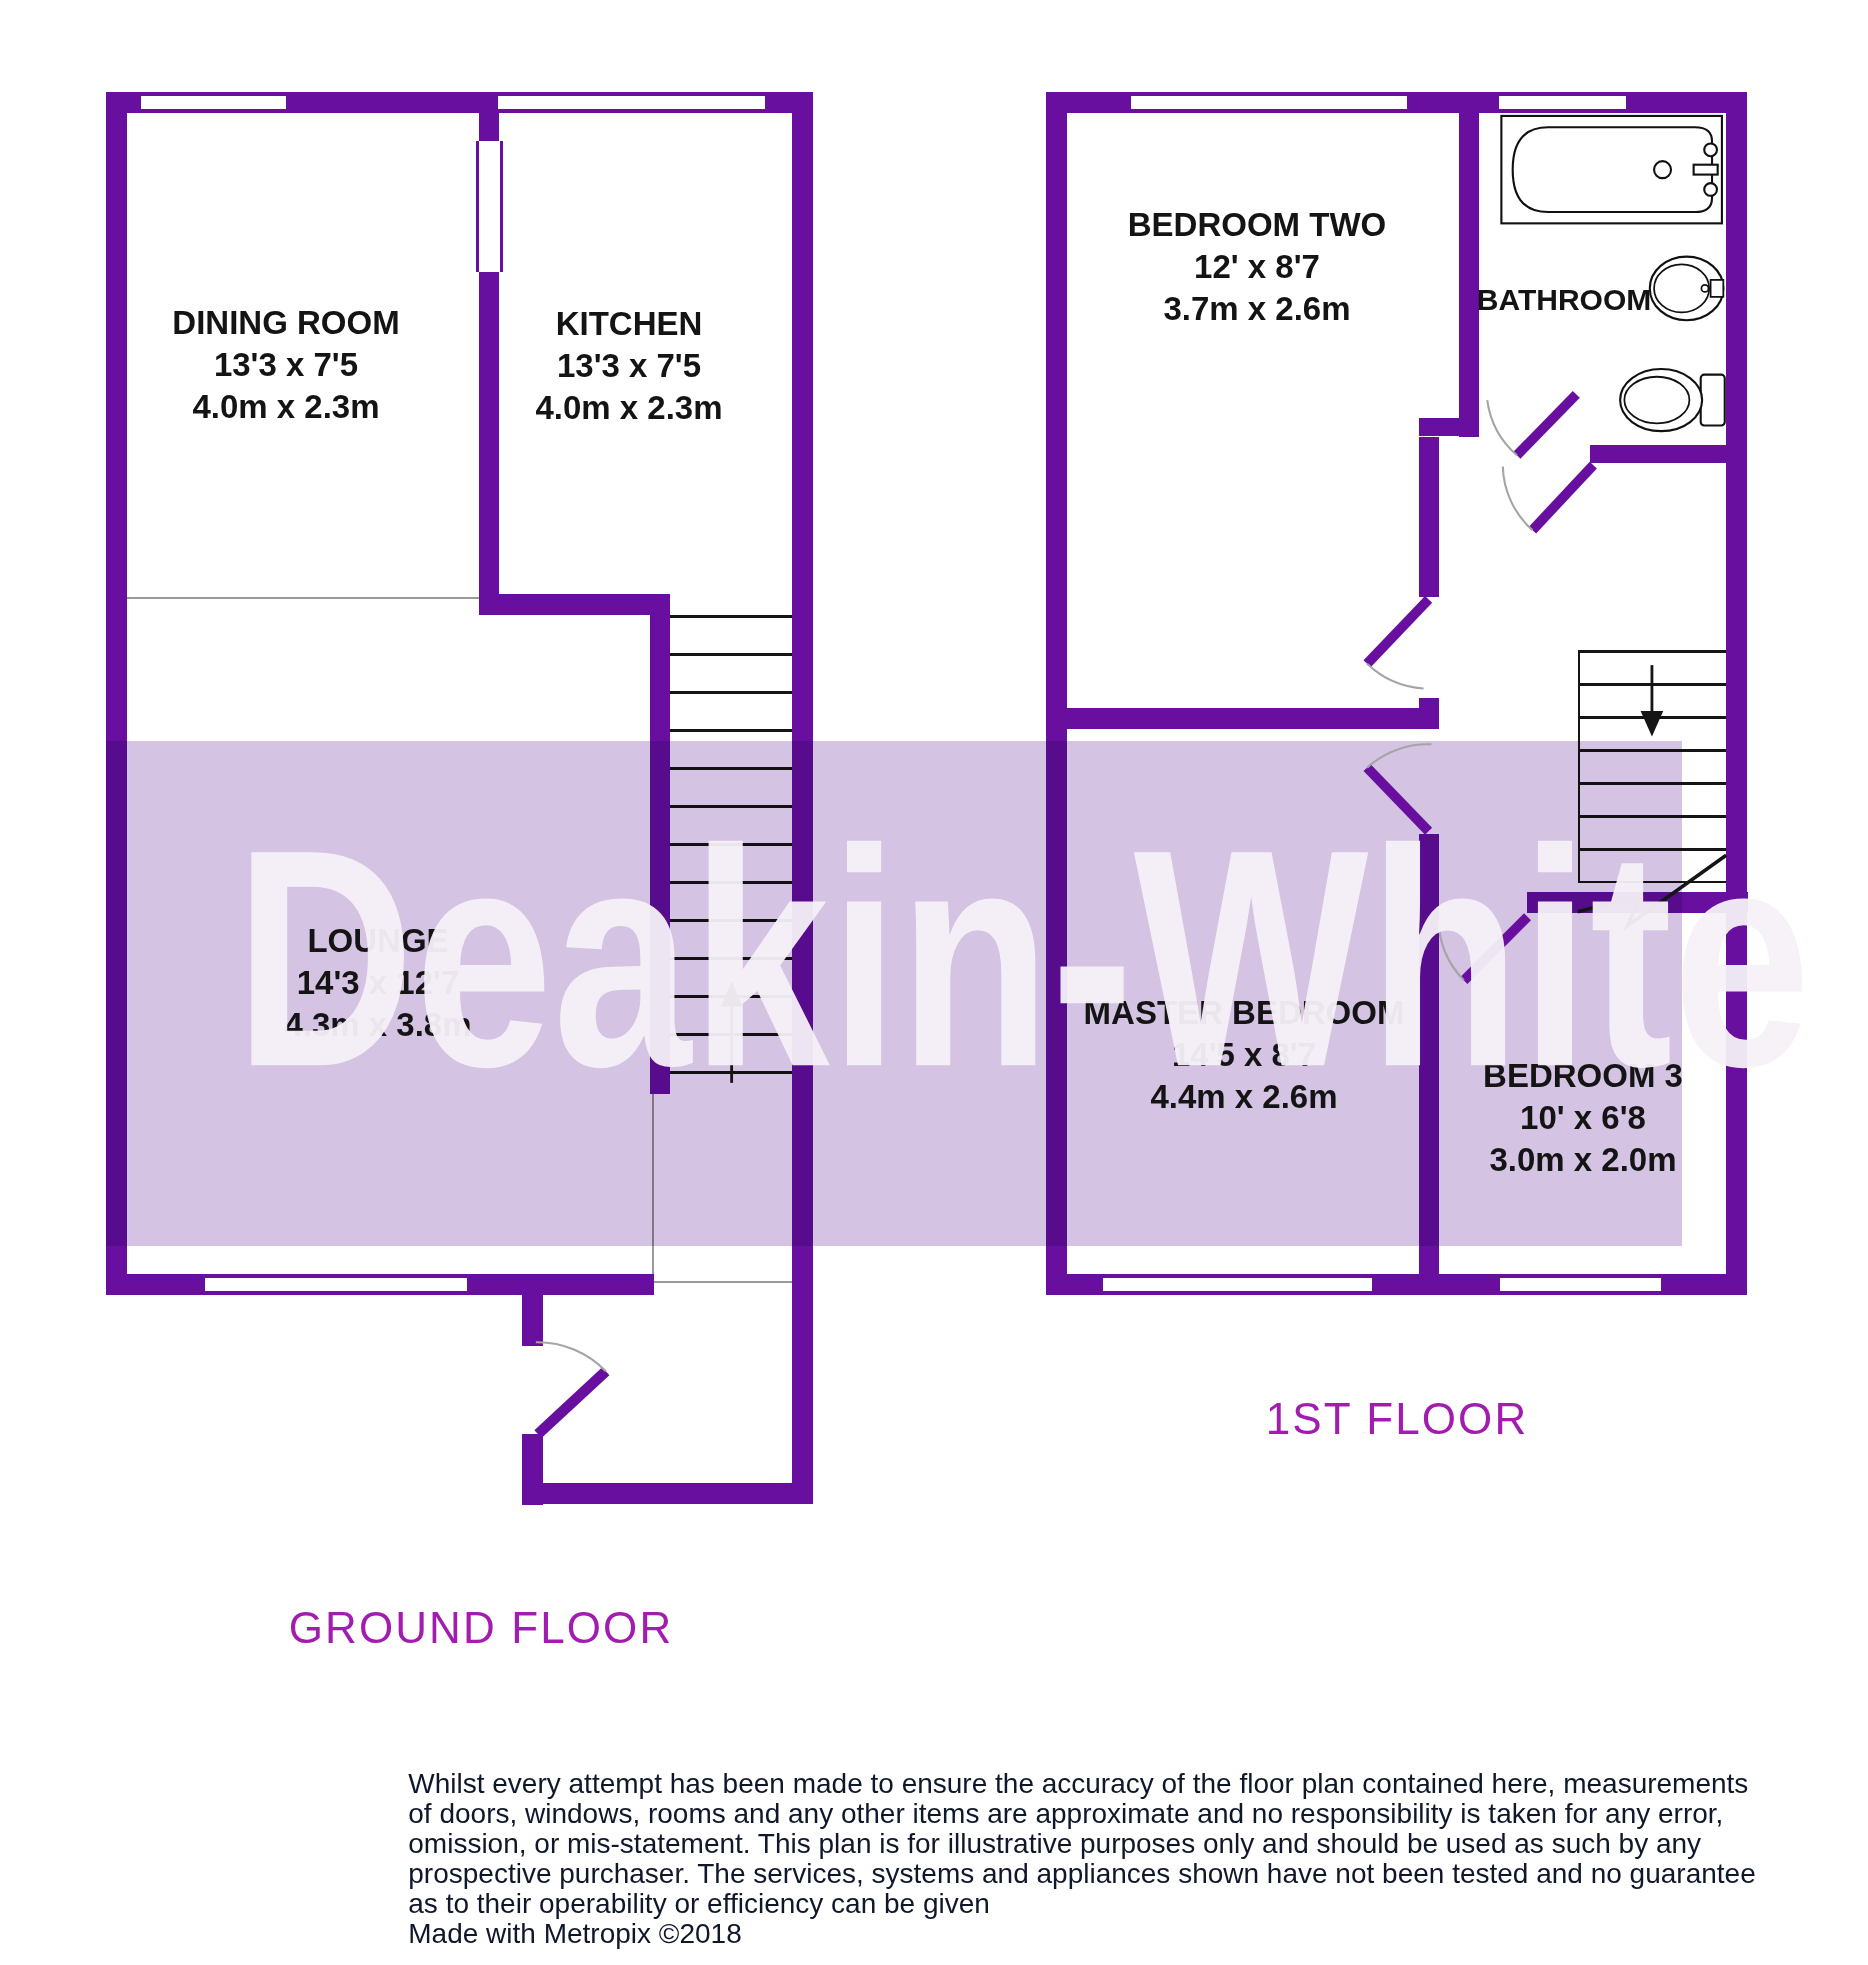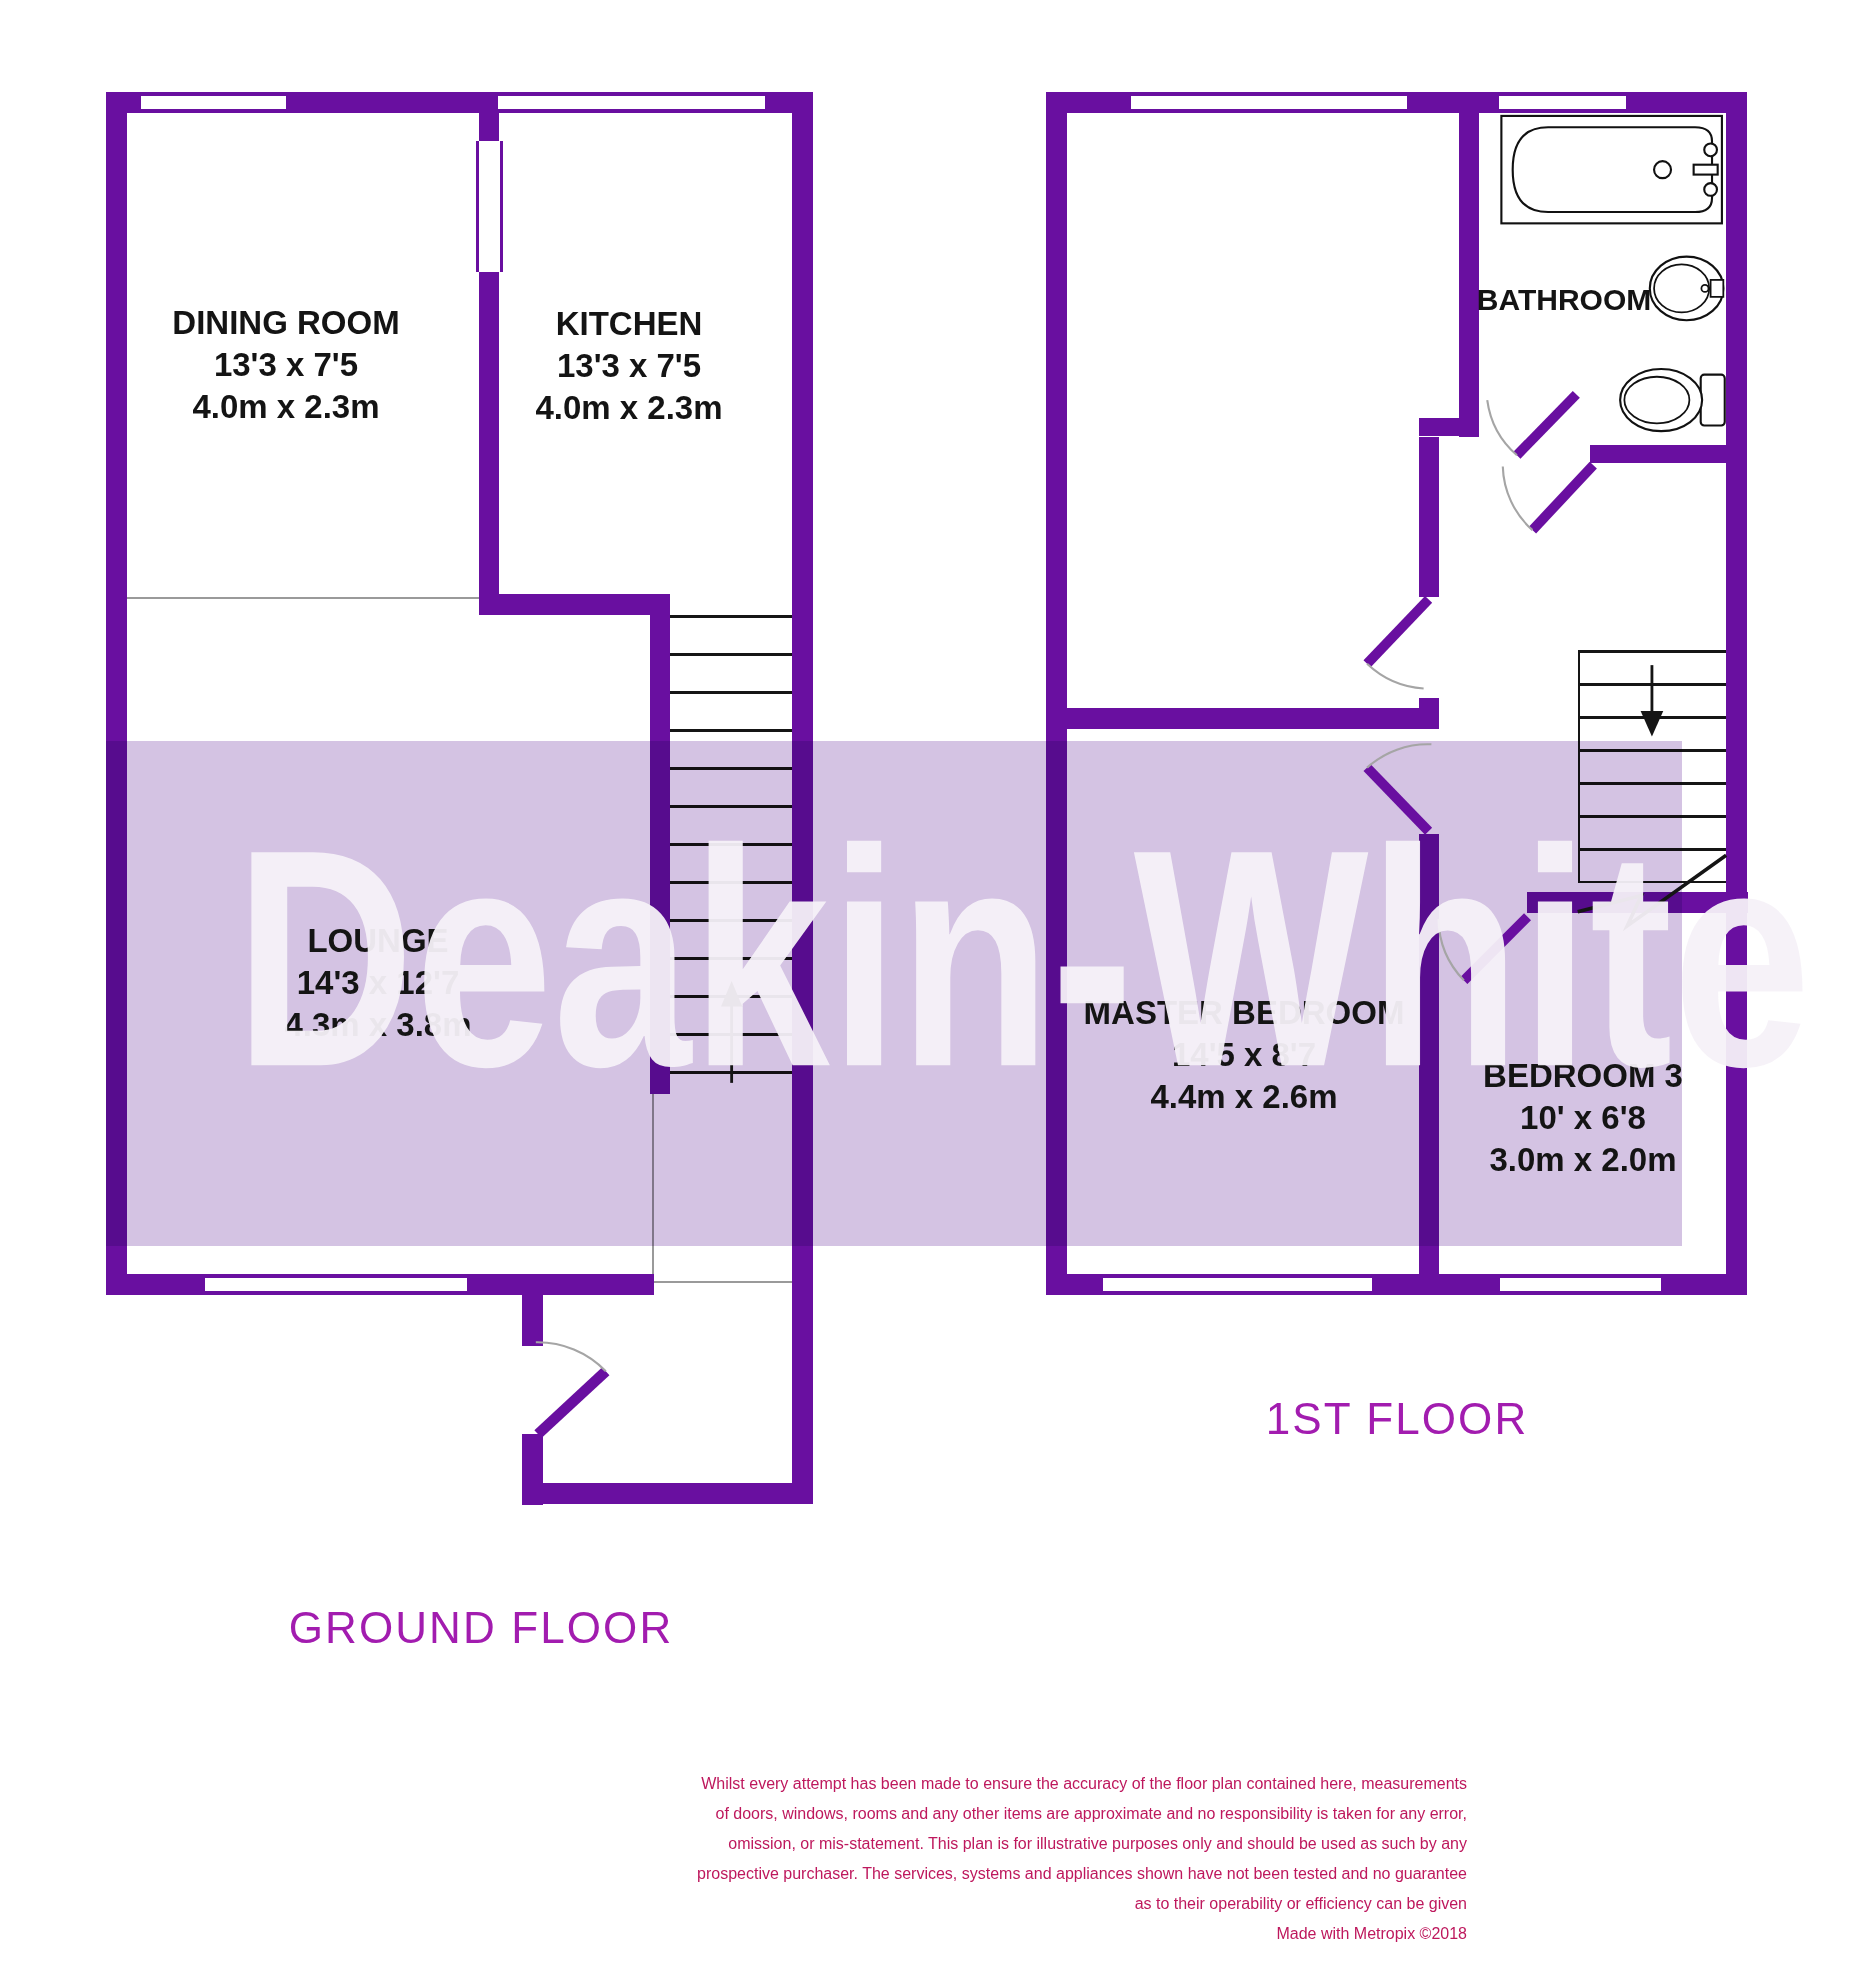--- a/index.html
+++ b/index.html
@@ -15,22 +15,22 @@
           background:repeating-linear-gradient(to bottom,#151515 0 2.8px,transparent 2.8px 38px);}
   .treads2{position:absolute;z-index:1;border-left:2.1px solid #151515;
           background:repeating-linear-gradient(to bottom,#151515 0 2.8px,transparent 2.8px 33px);}
   .band{position:absolute;z-index:4;mix-blend-mode:multiply}
   #fixtures{position:absolute;left:0;top:0;z-index:5}
   .lbl{position:absolute;transform:translateX(-50%);text-align:center;white-space:nowrap;z-index:6;
        color:#141414;font-weight:bold;font-size:33px;line-height:42px;}
   .lbl-small{font-size:30px;line-height:28px}
   .floor-lbl{position:absolute;transform:translateX(-50%);white-space:nowrap;z-index:6;
        color:#a21caf;font-size:44px;letter-spacing:2.1px;font-weight:normal}
-  .disclaimer{position:absolute;left:1082px;top:1769px;transform:translateX(-50%);text-align:right;
-       color:#be185d;font-size:16px;line-height:30px;white-space:nowrap;z-index:6}
+  .disclaimer{position:absolute;left:1082px;top:1769px;transform:translateX(-50%);text-align:left;
+       color:#0f172a;font-size:28px;line-height:30px;white-space:nowrap;z-index:6}
   .wm{position:absolute;left:0;top:0;z-index:7;pointer-events:none}
 </style>
 </head>
 <body>
 
 <div id="canvas">
 
   <div class="gl" style="left:127px;top:597px;width:352px;height:2.1px"></div>
   <div class="gl" style="left:652px;top:1094px;width:2.1px;height:181px"></div>
   <div class="gl" style="left:654px;top:1281px;width:138px;height:2.1px"></div>
@@ -140,20 +140,25 @@
   <div class="lbl" style="left:629px;top:303px">
     <div>KITCHEN</div>
     <div>13'3 x 7'5</div>
     <div>4.0m x 2.3m</div>
   </div>
   <div class="lbl" style="left:378px;top:920px">
     <div>LOUNGE</div>
     <div>14'3 x 12'7</div>
     <div>4.3m x 3.8m</div>
   </div>
+  <div class="lbl" style="left:1257px;top:204px">
+    <div>BEDROOM TWO</div>
+    <div>12' x 8'7</div>
+    <div>3.7m x 2.6m</div>
+  </div>
   <div class="lbl lbl-small" style="left:1564px;top:286px">
     <div>BATHROOM</div>
   </div>
   <div class="lbl" style="left:1244px;top:992px">
     <div>MASTER BEDROOM</div>
     <div>14'5 x 8'7</div>
     <div>4.4m x 2.6m</div>
   </div>
   <div class="lbl" style="left:1583px;top:1055px">
     <div>BEDROOM 3</div>

